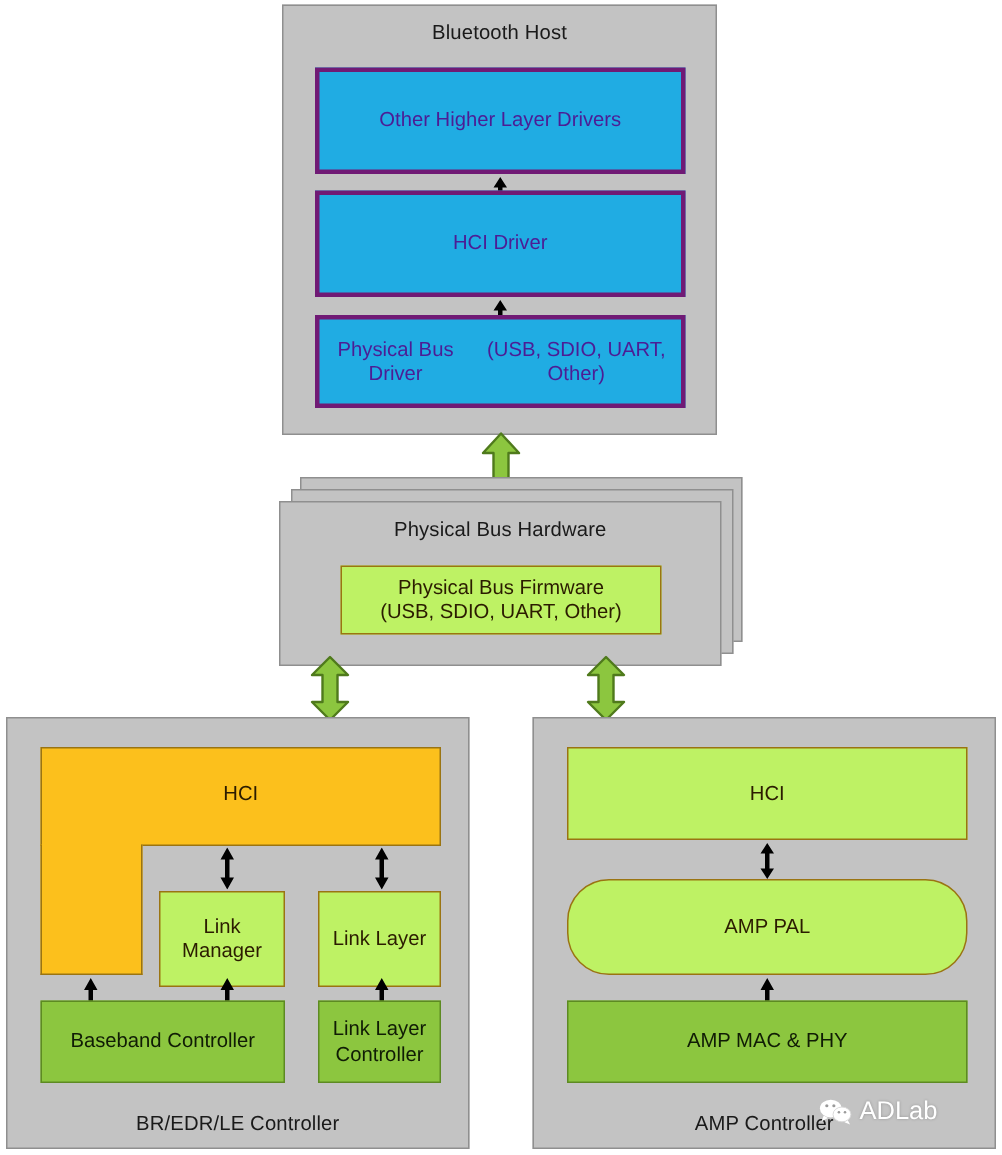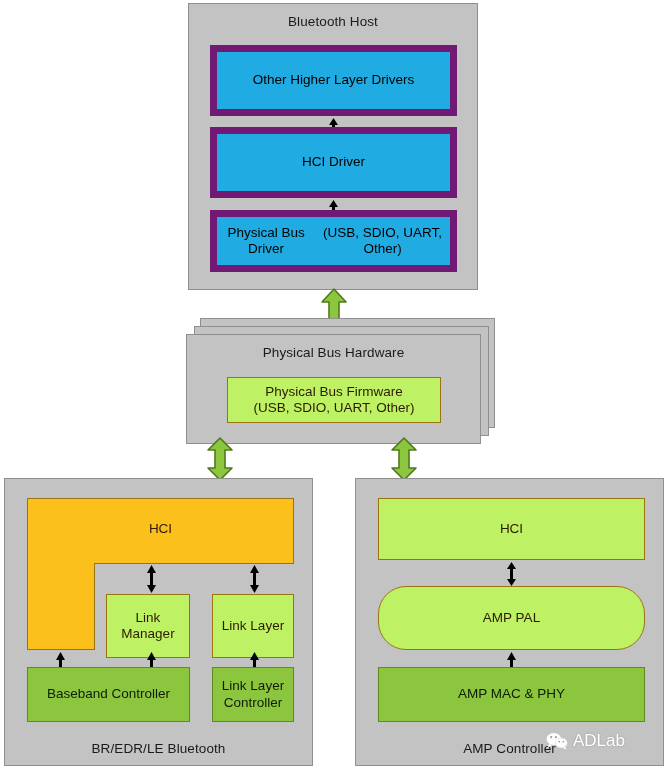--- a/index.html
+++ b/index.html
@@ -38,22 +38,22 @@
     box-sizing: border-box;
     display: flex;
     align-items: center;
     justify-content: center;
     text-align: center;
     line-height: 1.22;
     font-size: 13.5px;
   }
   .blue {
     background: #20ACE3;
-    border: 7px solid #701a75;
-    color: #000000;
+    border: 3px solid #701a75;
+    color: #4c1d95;
   }
   .orange {
     background: #bef264;
     border: 1px solid #9a7412;
     color: #2b1c00;
   }
   .green {
     background: #8CC63F;
     border: 1px solid #5d8a22;
     color: #101c05;
@@ -214,21 +214,21 @@
 
     <div class="blk green" style="left:22px; top:188px; width:163px; height:55px;">
       <span>Baseband Controller</span>
     </div>
 
     <div class="blk green" style="left:207px; top:188px; width:82px; height:55px; flex-direction:column;">
       <span>Link Layer</span>
       <span>Controller</span>
     </div>
 
-    <div class="panel-title" style="top:262px;">BR/EDR/LE Bluetooth</div>
+    <div class="panel-title" style="top:262px;">BR/EDR/LE Controller</div>
   </div>
 
   <div class="panel" style="left:355px; top:478px; width:309px; height:288px;">
 
     <div class="blk orange" style="left:22px; top:19px; width:267px; height:62px;">
       <span>HCI</span>
     </div>
 
     <div class="darrow" style="left:150px; top:83px;">
       <svg width="11" height="24" viewBox="0 0 11 24">

